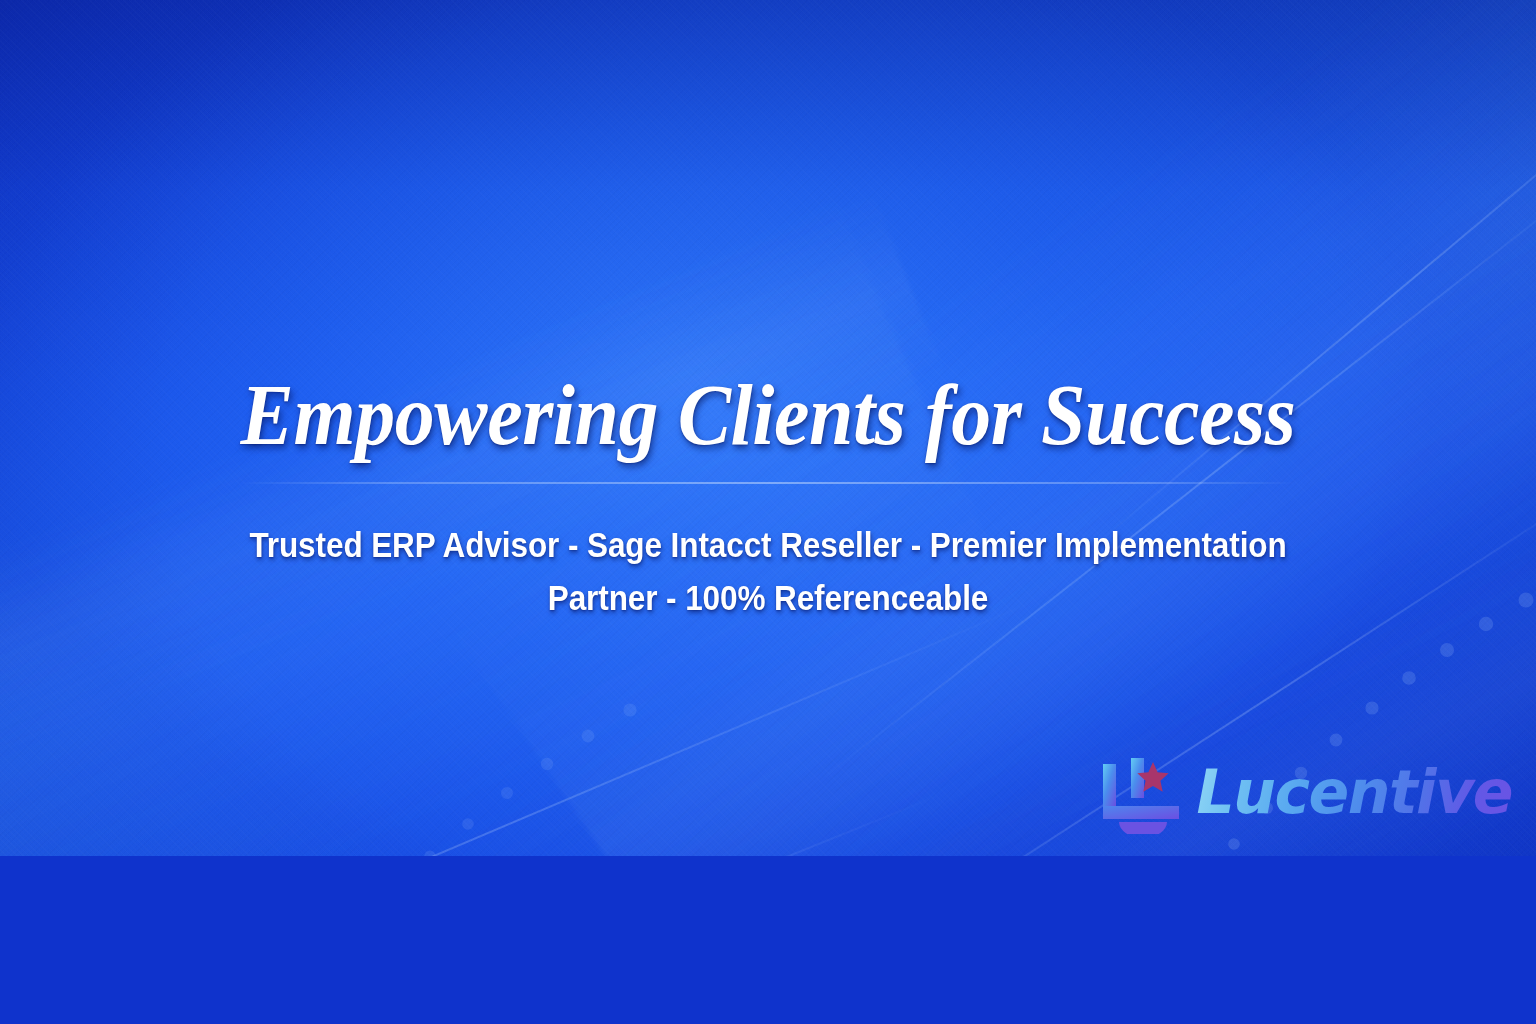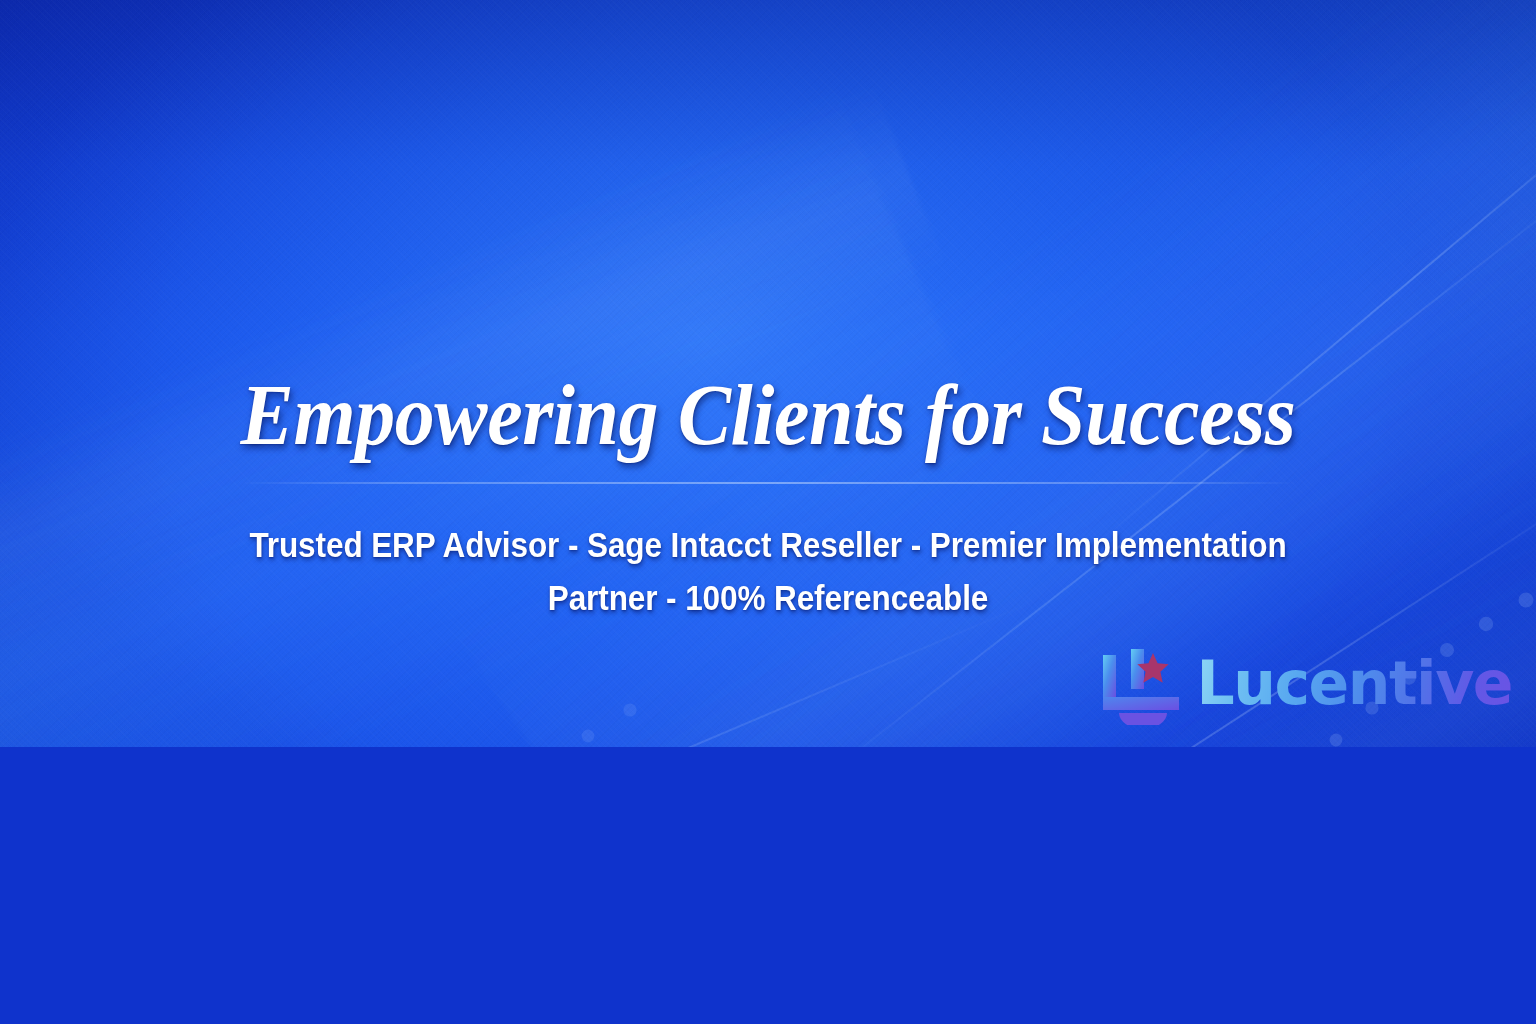--- a/index.html
+++ b/index.html
@@ -8,21 +8,21 @@
     padding: 0;
     width: 1536px;
     height: 1024px;
     overflow: hidden;
     background: #0f33cc;
   }
 
   #slide {
     position: relative;
     width: 1536px;
-    height: 747px;
+    height: 856px;
     overflow: hidden;
     font-family: "Liberation Sans", sans-serif;
   }
 
   
   .bg-base {
     position: absolute;
     inset: 0;
     background:
       radial-gradient(ellipse 1100px 760px at 46% 46%,
@@ -207,20 +207,21 @@
 
   
   .logo {
     position: absolute;
     right: 24px;
     bottom: 22px;
     display: flex;
     align-items: center;
     gap: 8px;
     z-index: 6;
+    font-style: italic;
   }
   .logo-mark { display: block; }
   .logo-word {
     font-family: "DejaVu Sans", "Liberation Sans", sans-serif;
     font-weight: 700;
     font-size: 60px;
     line-height: 1;
     letter-spacing: -1.5px;
     background: linear-gradient(105deg,
       #8fd6f5 0%,

